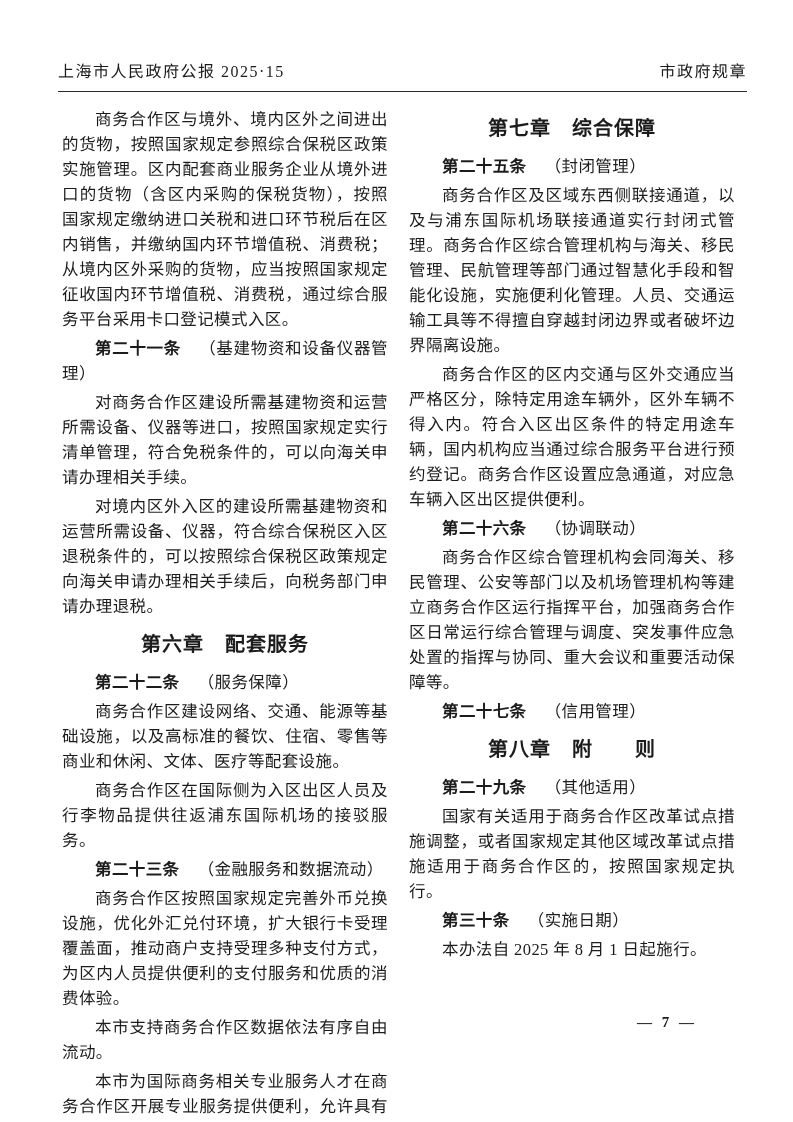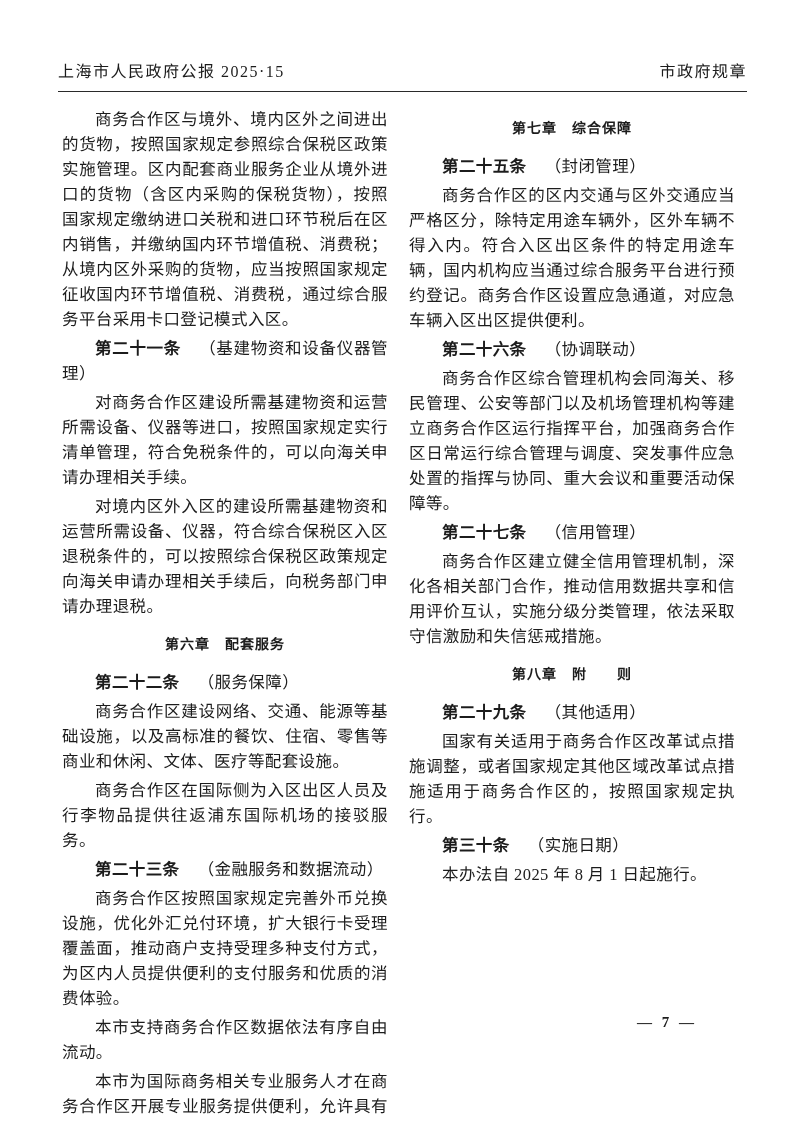--- a/index.html
+++ b/index.html
@@ -42,21 +42,21 @@
     margin: 4px;
     text-indent: 2em;
   }
   .art-num {
     font-family: "Liberation Sans", "DejaVu Sans", sans-serif;
     font-weight: bold;
   }
   .art-title { margin-left: 1.1em; }
   .chapter {
     font-family: "Liberation Sans", "DejaVu Sans", sans-serif;
-    font-size: 14px;
+    font-size: 20px;
     font-weight: bold;
     text-align: center;
     text-indent: 0;
     letter-spacing: 1px;
     margin: 13px 0;
   }
   .page-number {
     position: absolute;
     left: 637px;
     top: 1014px;
@@ -89,25 +89,25 @@
         <p class="para">商务合作区建设网络、交通、能源等基础设施，以及高标准的餐饮、住宿、零售等商业和休闲、文体、医疗等配套设施。</p>
         <p class="para">商务合作区在国际侧为入区出区人员及行李物品提供往返浦东国际机场的接驳服务。</p>
         <p class="article"><span class="art-num">第二十三条</span><span class="art-title">（金融服务和数据流动）</span></p>
         <p class="para">商务合作区按照国家规定完善外币兑换设施，优化外汇兑付环境，扩大银行卡受理覆盖面，推动商户支持受理多种支付方式，为区内人员提供便利的支付服务和优质的消费体验。</p>
         <p class="para">本市支持商务合作区数据依法有序自由流动。</p>
         <p class="para">本市为国际商务相关专业服务人才在商务合作区开展专业服务提供便利，允许具有经国家认可的境外职业资格的境外专业人才按照规定提供专业服务。</p>
       </section>
     <section class="column" id="col-right">
         <h2 class="chapter">第七章　综合保障</h2>
         <p class="article"><span class="art-num">第二十五条</span><span class="art-title">（封闭管理）</span></p>
+        <p class="para">商务合作区及区域东西侧联接通道，以及与浦东国际机场联接通道实行封闭式管理。商务合作区综合管理机构与海关、移民管理、民航管理等部门通过智慧化手段和智能化设施，实施便利化管理。人员、交通运输工具等不得擅自穿越封闭边界或者破坏边界隔离设施。</p>
         <p class="para">商务合作区的区内交通与区外交通应当严格区分，除特定用途车辆外，区外车辆不得入内。符合入区出区条件的特定用途车辆，国内机构应当通过综合服务平台进行预约登记。商务合作区设置应急通道，对应急车辆入区出区提供便利。</p>
         <p class="article"><span class="art-num">第二十六条</span><span class="art-title">（协调联动）</span></p>
         <p class="para">商务合作区综合管理机构会同海关、移民管理、公安等部门以及机场管理机构等建立商务合作区运行指挥平台，加强商务合作区日常运行综合管理与调度、突发事件应急处置的指挥与协同、重大会议和重要活动保障等。</p>
         <p class="article"><span class="art-num">第二十七条</span><span class="art-title">（信用管理）</span></p>
-        <p class="para">商务合作区建立健全信用管理机制，深化各相关部门合作，推动信用数据共享和信用评价互认，实施分级分类管理，依法采取守信激励和失信惩戒措施。</p>
         <h2 class="chapter">第八章　附　　则</h2>
         <p class="article"><span class="art-num">第二十九条</span><span class="art-title">（其他适用）</span></p>
         <p class="para">国家有关适用于商务合作区改革试点措施调整，或者国家规定其他区域改革试点措施适用于商务合作区的，按照国家规定执行。</p>
         <p class="article"><span class="art-num">第三十条</span><span class="art-title">（实施日期）</span></p>
         <p class="para">本办法自 2025 年 8 月 1 日起施行。</p>
       </section>
   </main>
 
   <span class="page-number">— 7 —</span>
 </div>

